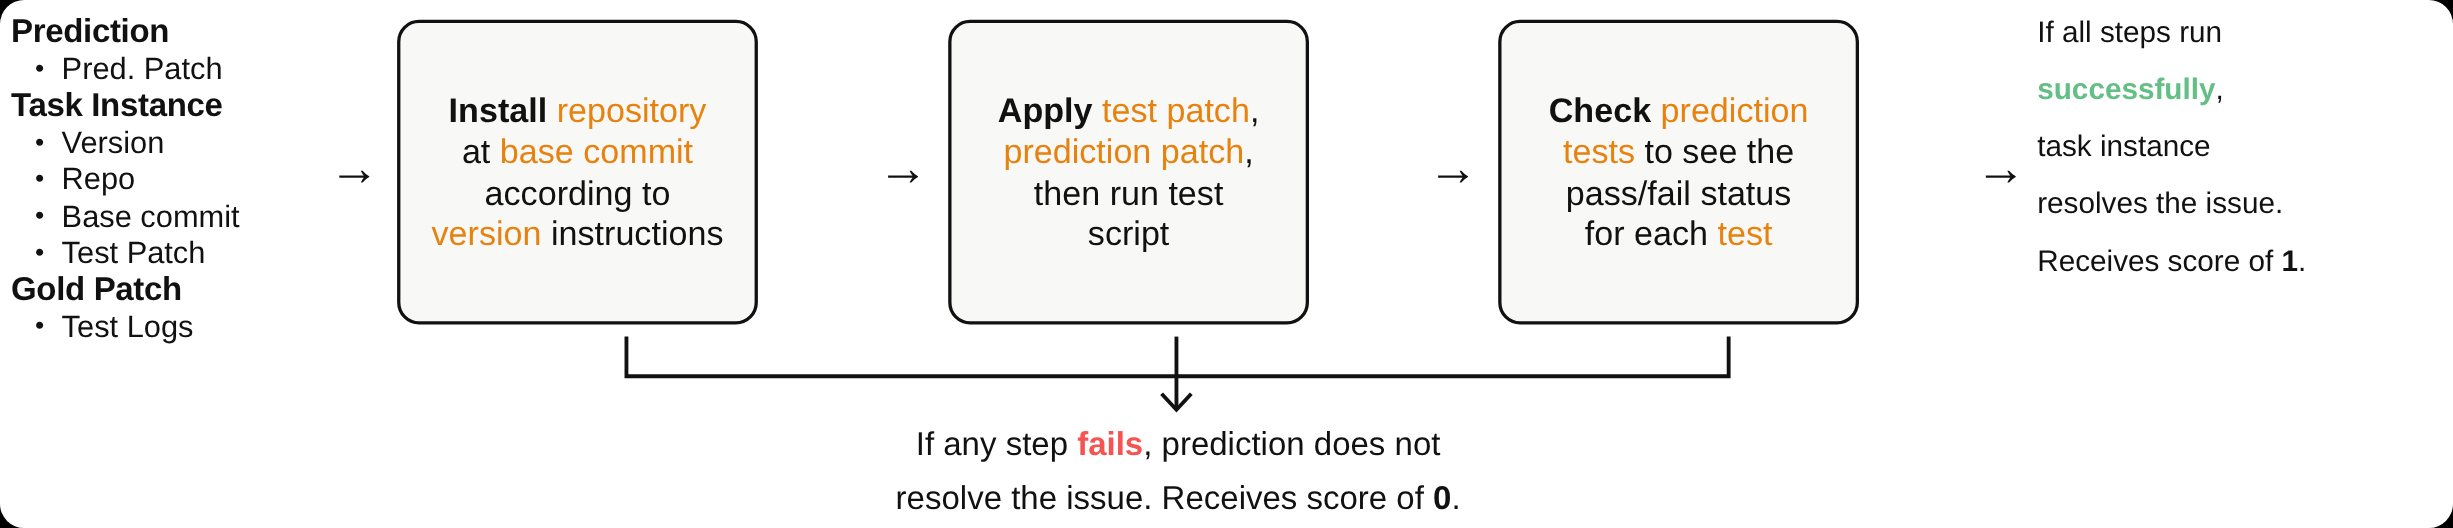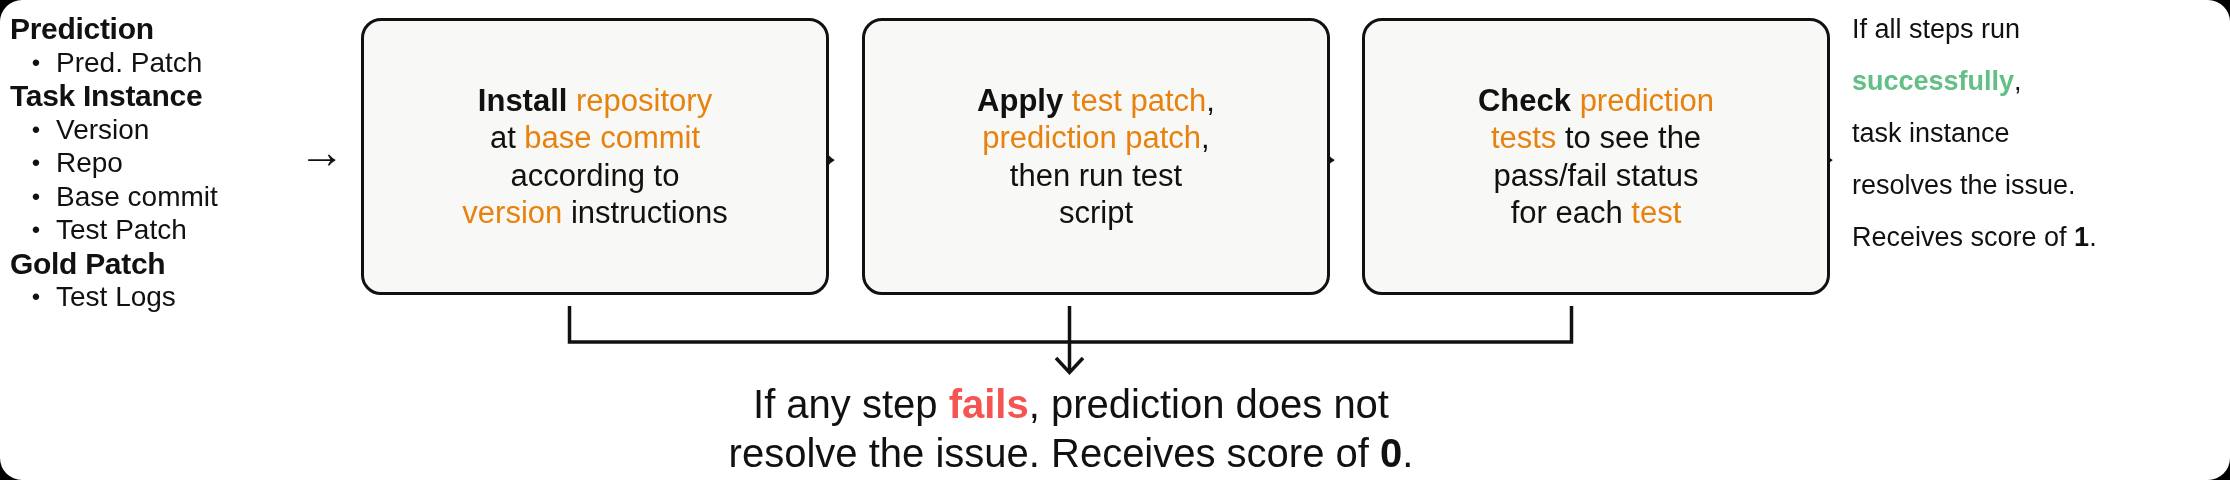--- a/index.html
+++ b/index.html
@@ -16,29 +16,29 @@
   .inputs{position:absolute; left:10px; top:12px; width:300px;}
   .lp-header{font-size:30px; font-weight:700; line-height:33.5px; letter-spacing:-0.3px;}
   .lp-bullet{font-size:28px; line-height:33.5px; display:flex;}
   .lp-dot{width:24px; text-align:center; margin-left:14px; font-size:24px;}
   .lp-text{margin-left:8px;}
   
   .flow-arrow{position:absolute; top:129px; font-size:46px; line-height:46px; color:var(--ink); font-weight:400;}
   .fa1{left:299px;} .fa2{left:798px;} .fa3{left:1298px;} .fa4{left:1796px;}
   
   .step-box{
-    position:absolute; top:18px; width:468px; height:277px;
+    position:absolute; top:18px; width:328px; height:277px;
     background:var(--box_bg); border:3.5px solid var(--ink); border-radius:20px;
     display:flex; align-items:center; justify-content:center;
     text-align:center; font-size:31px; line-height:37.5px; box-sizing:border-box;
   }
   .sb1{left:361px;} .sb2{left:862px;} .sb3{left:1362px;}
   
   .success-note{position:absolute; left:1852px; top:3px; width:372px; font-size:27px; line-height:52px;}
-  .failure-note{position:absolute; left:566px; top:380px; width:1010px; text-align:center; font-size:40px; line-height:49px;}
+  .failure-note{position:absolute; left:566px; top:380px; width:1010px; text-align:center; font-size:30px; line-height:49px;}
   
   .bold{font-weight:700;}
   .italic{}
   .orange{color:var(--orange);}
   .green{color:var(--green);}
   .red{color:var(--red);}
   .rt-line{white-space:nowrap;}
   
   .connector{position:absolute; left:0; top:0; pointer-events:none;}
 </style>

